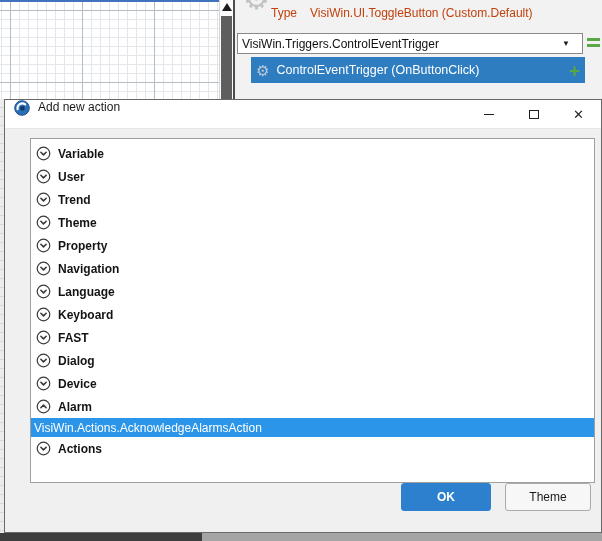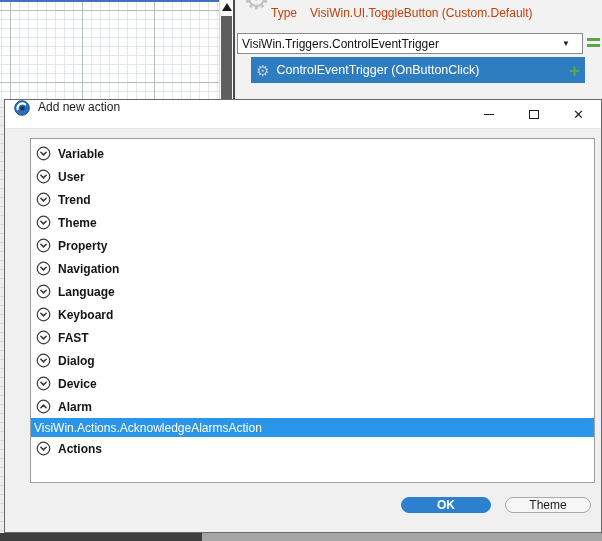--- a/index.html
+++ b/index.html
@@ -74,21 +74,21 @@
   .listbox {
     position:absolute; left:25px; top:38px; width:565px; height:345px;
     background:#fff; border:1px solid #9f9f9f; padding-top:3px; overflow:hidden;
   }
   .group-row { height:23px; display:flex; align-items:center; padding-left:5px; gap:7px; }
   .chev-icon { width:15px; height:15px; display:flex; }
   .group-label { font-weight:bold; color:#141414; }
   .child-row { height:19px; display:flex; align-items:center; padding-left:3px; color:#1a1a1a; }
   .child-row.selected { background:var(--sel-blue); color:#fff; }
   .btn {
-    position:absolute; top:397px; height:16px; border-radius:11px;
+    position:absolute; top:383px; height:28px; border-radius:3px;
     font-family:"Liberation Sans", sans-serif; font-size:12px;
     display:flex; align-items:center; justify-content:center; cursor:default;
   }
   .btn-ok { left:396px; width:90px; background:var(--ok-blue); border:1px solid var(--ok-blue); color:#fff; font-weight:600; }
   .btn-cancel { left:500px; width:86px; background:#f7f7f7; border:1px solid #ababab; color:#1a1a1a; }
 </style>
 </head>
 <body>
 
 <div id="screen">

